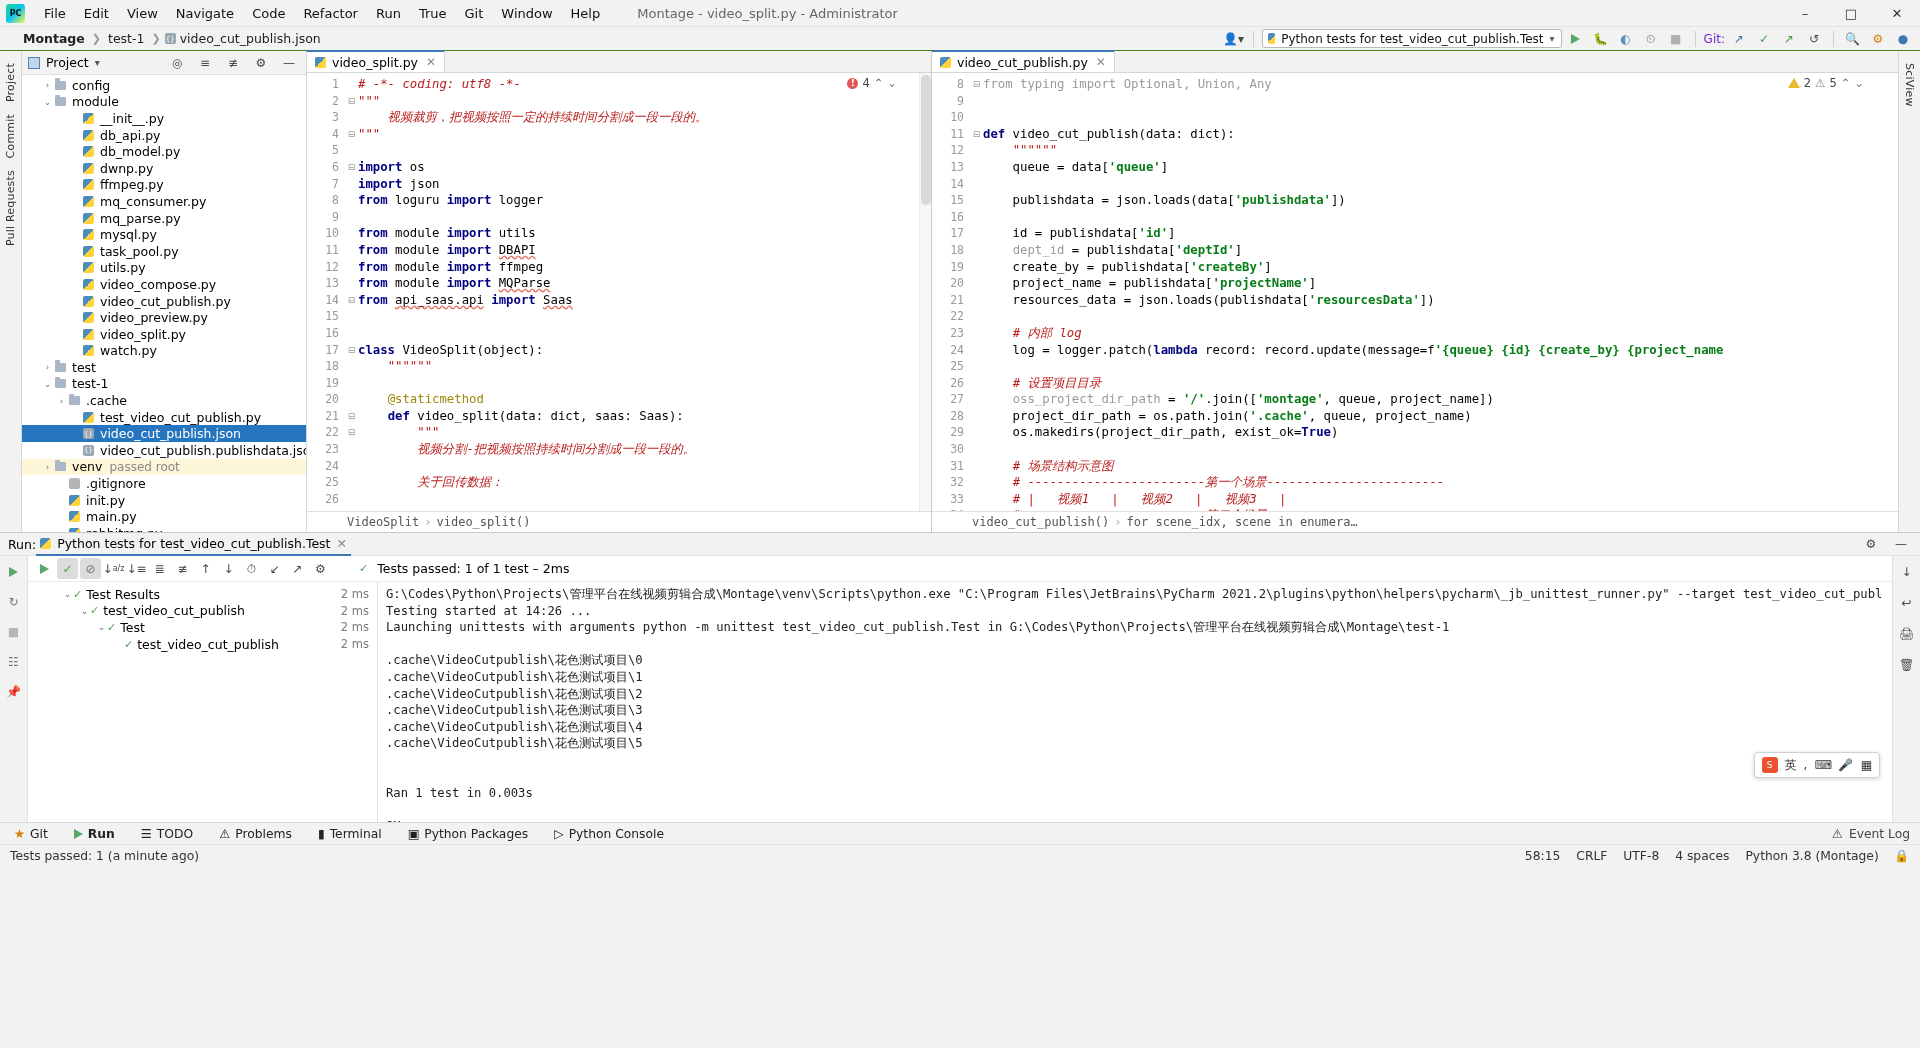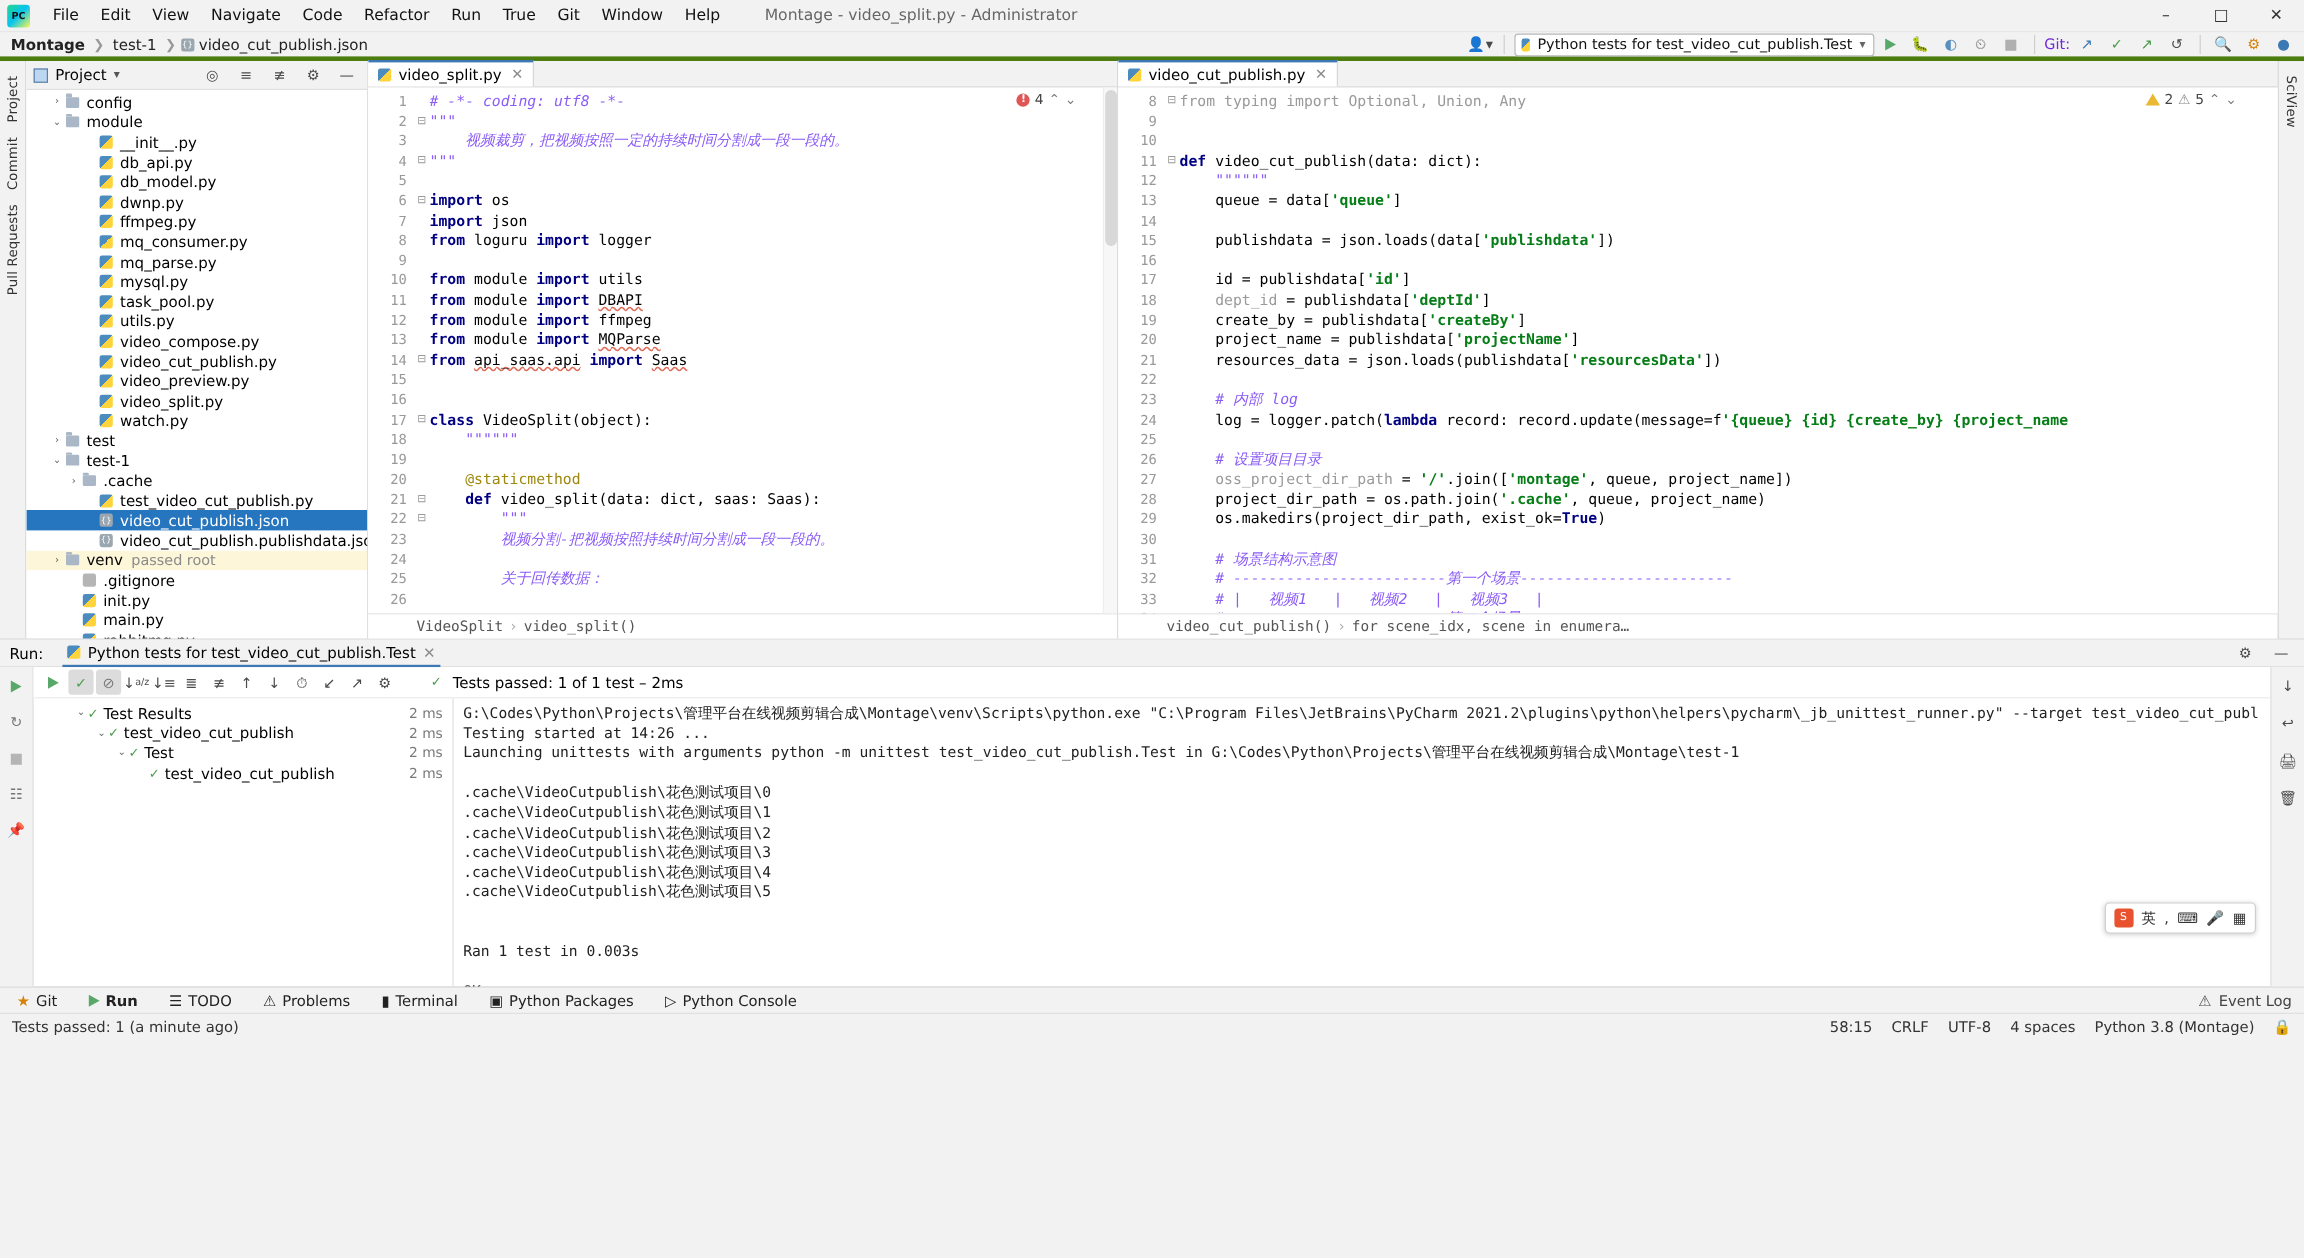--- a/index.html
+++ b/index.html
@@ -26,22 +26,22 @@
     font-size:8px;font-weight:bold;color:#111;
   }
   .menu-item { padding:4px 9px; font-size:13px; color:#111; }
   #win-title { margin-left:28px; color:#666; font-size:13px; }
   #win-buttons { margin-left:auto; display:flex; }
   .win-btn { width:46px;height:27px;display:flex;align-items:center;justify-content:center;font-size:13px;color:#333; }
 
   
   #navbar {
     height:24px; display:flex; align-items:center;
-    background:#f2f2f2; border-bottom:4px solid #4d7c0f;
-    padding-left:6px; font-size:12.5px;
+    background:#f2f2f2; border-bottom:1px solid #4d7c0f;
+    padding-left:20px; font-size:12.5px;
   }
   .crumb { display:flex;align-items:center; gap:4px; color:#222; padding:1px 3px;}
   .crumb.bold { font-weight:bold; }
   .crumb-sep { color:#999; margin:0 4px; font-size:11px;}
   #navbar-right { margin-left:auto; display:flex; align-items:center; gap:3px; padding-right:6px;}
   .tb-ico { width:22px;height:20px;display:flex;align-items:center;justify-content:center;color:#4a4a4a;font-size:12px;}
   #runconfig {
     display:flex;align-items:center;gap:6px;
     border:1px solid #b9b9b9;background:#ffffff;border-radius:3px;
     height:19px;padding:0 6px 0 5px; font-size:12px; color:#111;
@@ -109,36 +109,36 @@
   .gutter div { height:16.6px; line-height:16.6px; }
   .foldcol { width:13px; flex:0 0 13px; padding-top:3px; position:relative;}
   .foldcol div{height:16.6px;line-height:16.6px;text-align:center;color:#9a9a9a;font-size:9px;}
   .codecol {
     flex:1; padding-top:3px; font-family:"DejaVu Sans Mono", monospace;
     font-size:12.3px; white-space:pre; overflow:hidden; position:relative;
   }
   .codecol div{height:16.6px;line-height:16.6px;}
   .kw { color:#000080; font-weight:bold; }
   .str { color:#067d17; font-weight:bold; }
-  .cmt { color:#8b5cf6; font-style:italic; }
+  .cmt { color:#b91c1c; font-style:italic; }
   .dec { color:#9e880d; }
   .dim { color:#9a9a9a; }
   .err-underline { text-decoration: underline wavy #e06c5a; text-decoration-skip-ink:none;}
   .breadcrumbs {
     height:21px; border-top:1px solid #e0e0e0; display:flex;align-items:center;
     padding-left:40px; gap:5px; font-size:12px; color:#555; background:#fff;
     font-family:"DejaVu Sans Mono",monospace;
   }
   .insp-badge{ position:absolute; right:34px; top:3px; display:flex;align-items:center;gap:4px; font-size:11.5px;color:#444; z-index:4;}
   .dot-err{width:11px;height:11px;border-radius:50%;background:#e05555;color:#fff;font-size:9px;display:flex;align-items:center;justify-content:center;font-weight:bold;}
   .dot-warn{width:0;height:0;border-left:6px solid transparent;border-right:6px solid transparent;border-bottom:10px solid #e8b931;position:relative;}
 
   
   #run-panel { height: 290px; border-top:1px solid #c9c9c9; background:#fff; display:flex; flex-direction:column;}
-  #run-head { height:23px; background:#f2f2f2; display:flex;align-items:center; gap:16px; padding:0 8px; border-bottom:1px solid #e0e0e0;}
+  #run-head { height:23px; background:#f2f2f2; display:flex;align-items:center; gap:0; padding:0 8px; border-bottom:1px solid #e0e0e0;}
   #run-head .rtab{display:flex;align-items:center;gap:6px;border-bottom:2px solid #3c78b4;height:23px;padding:0 4px;font-size:12.5px;}
   #run-head .spacer{margin-left:auto;display:flex;gap:8px;align-items:center;color:#555;}
   #run-main{ flex:1; display:flex; min-height:0;}
   #run-vtools{ width:28px; background:#f2f2f2; border-right:1px solid #e0e0e0; display:flex;flex-direction:column;align-items:center;padding-top:5px;gap:9px;color:#555;font-size:12px;}
   #run-col{flex:1;display:flex;flex-direction:column;min-width:0;}
   #run-toolbar{height:26px;display:flex;align-items:center;gap:2px;padding:0 6px;border-bottom:1px solid #ececec;background:#fff;}
   .rt{width:21px;height:21px;display:flex;align-items:center;justify-content:center;color:#4a4a4a;font-size:12px;border-radius:3px;}
   .rt.on{background:#dcdcdc;}
   #run-content{flex:1;display:flex;min-height:0;}
   #tests-tree{width:350px;border-right:1px solid #e0e0e0;font-size:12.5px;padding-top:4px;overflow:hidden;}

